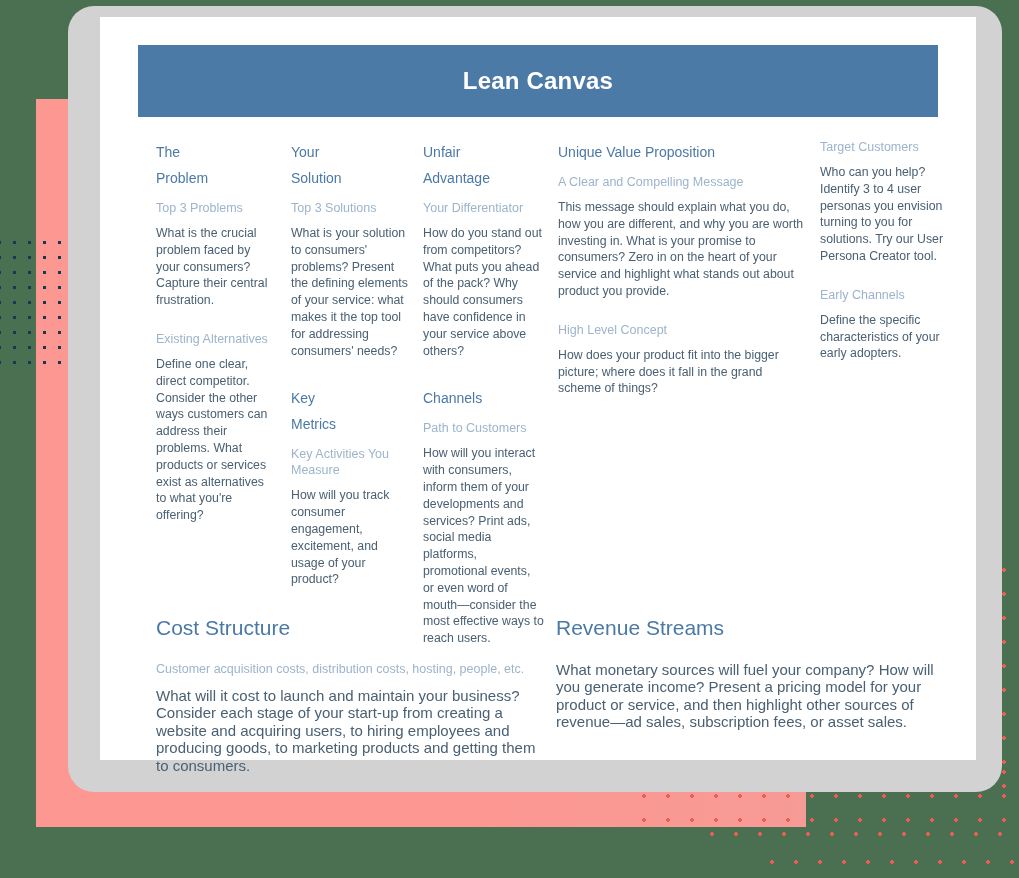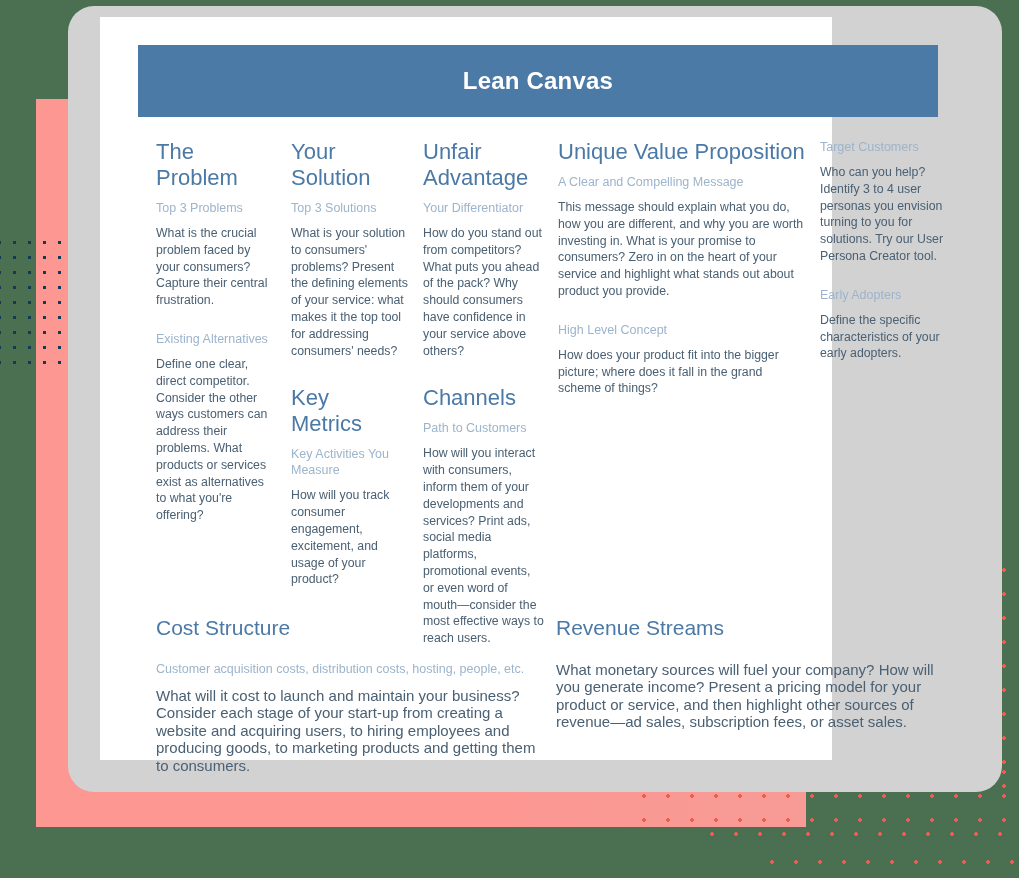--- a/index.html
+++ b/index.html
@@ -41,21 +41,21 @@
     background-image:radial-gradient(#ef5d52 1.9px, transparent 2px);
     background-size:24px 24px;
   }
 
   
   .device-frame {
     position:absolute; left:68px; top:6px; width:934px; height:786px;
     background:#d2d2d2; border-radius:26px;
   }
   .card {
-    position:absolute; left:100px; top:17px; width:732px; height:743px;
+    position:absolute; left:100px; top:17px; width:876px; height:743px;
     background:#ffffff;
   }
 
   
   .banner {
     position:absolute; left:38px; top:28px; width:800px; height:72px;
     background:#4b7aa6;
     display:flex; align-items:center; justify-content:center;
   }
   .banner-title {
@@ -68,21 +68,21 @@
   }
   .cols { display:flex; align-items:flex-start; }
   .col { padding-right:14px; }
   .c1 { width:135px; }
   .c2 { width:132px; }
   .c3 { width:262px; }
   .c4 { width:135px; }
   .c5 { width:136px; padding-right:0; }
 
   h2.blk {
-    color:#4b79a6; font-weight:400; font-size:22px; line-height:26px;
+    color:#4b79a6; font-weight:400; font-size:14px; line-height:26px;
     margin-bottom:9px; white-space:pre-line;
   }
   h3.sub {
     color:#9cb4cc; font-weight:400; font-size:12.5px; line-height:16px;
     margin-bottom:9px;
   }
   p.body {
     color:#4a6073; font-size:12.3px; line-height:16.8px;
   }
   .spacer-lg { height:26px; }
@@ -164,21 +164,21 @@
           <p class="body">This message should explain what you do, how you are different, and why you are worth investing in. What is your promise to consumers? Zero in on the heart of your service and highlight what stands out about product you provide.</p>
           <div class="spacer-md"></div>
           <h3 class="sub">High Level Concept</h3>
           <p class="body">How does your product fit into the bigger picture; where does it fall in the grand scheme of things?</p>
         </div>
 
         <div class="col c5">
           <h3 class="sub">Target Customers</h3>
           <p class="body">Who can you help? Identify 3 to 4 user personas you envision turning to you for solutions. Try our User Persona Creator tool.</p>
           <div class="spacer-md"></div>
-          <h3 class="sub">Early Adopters</h3>
+          <h3 class="sub">Early Channels</h3>
           <p class="body">Define the specific characteristics of your early adopters.</p>
         </div>
 
       </div>
     </div>
 
     <div class="bottom">
       <div class="bot-col">
         <h2 class="blk">Cost Structure</h2>
         <h3 class="sub">Customer acquisition costs, distribution costs, hosting, people, etc.</h3>

